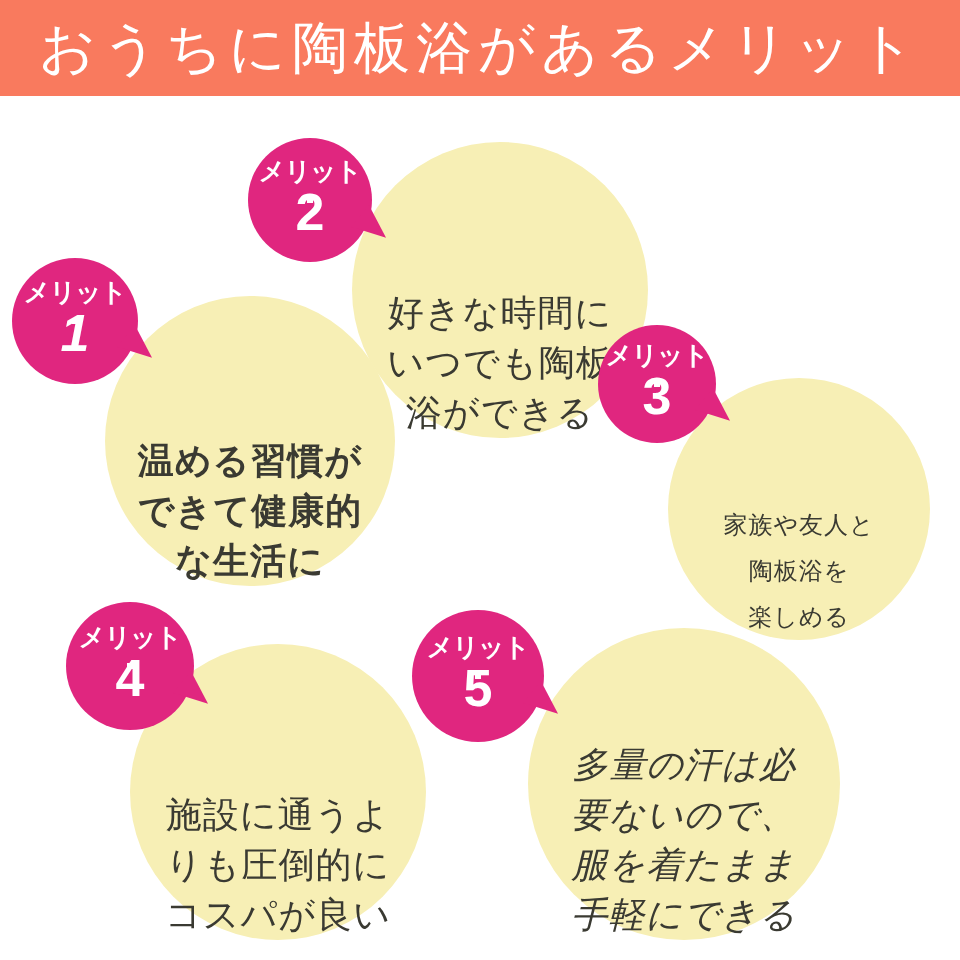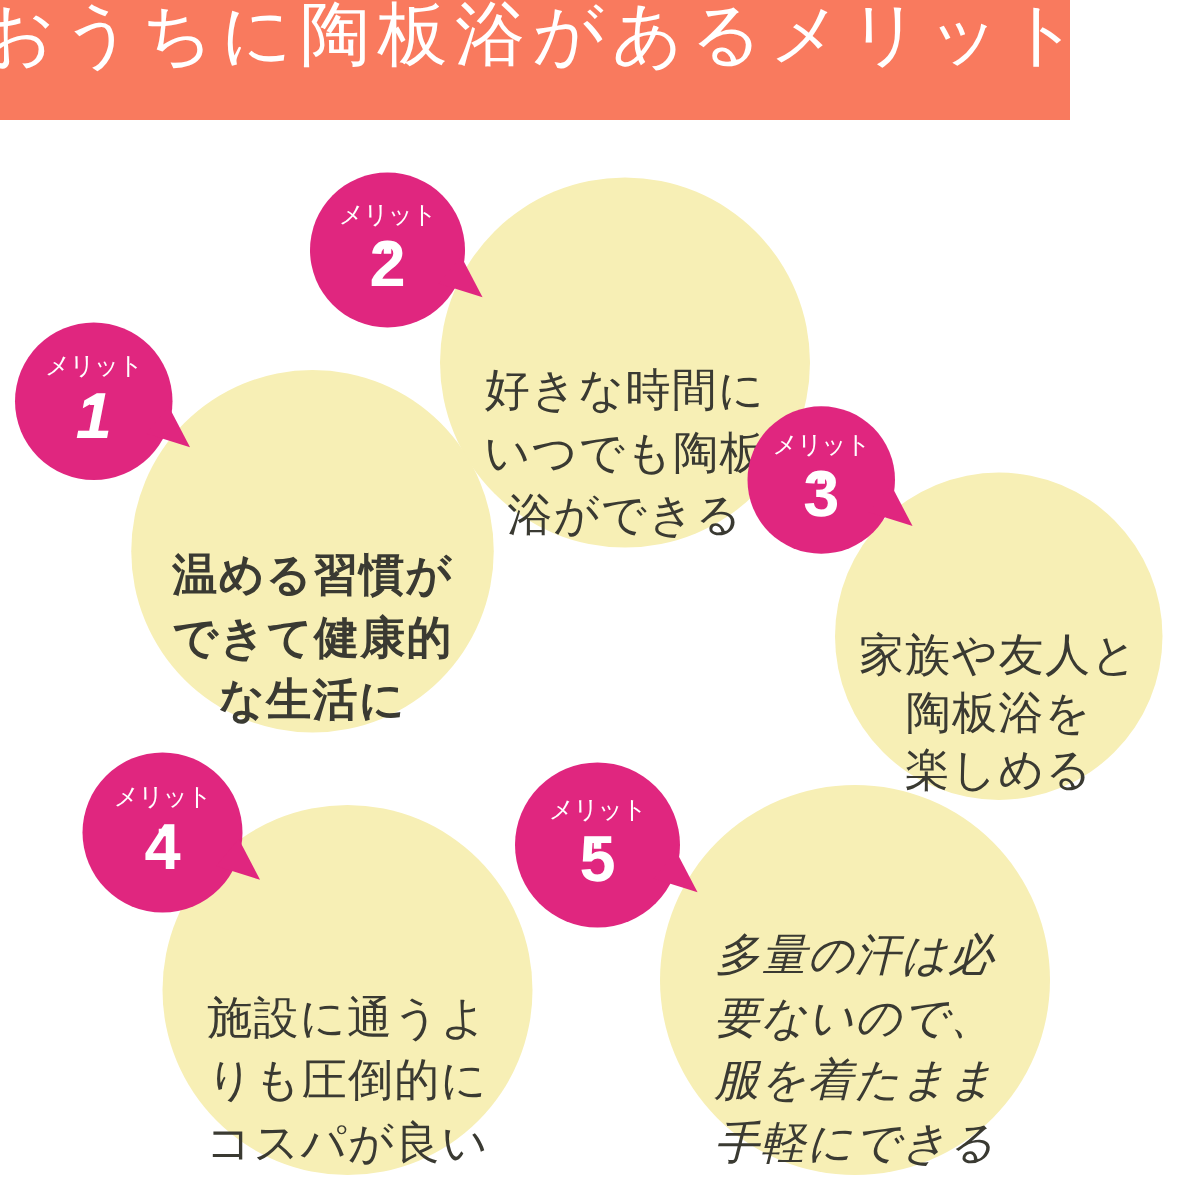--- a/index.html
+++ b/index.html
@@ -1,23 +1,23 @@
 <!DOCTYPE html>
 <html><head>
 <meta charset="utf-8">
 <style>
   html, body { margin: 0; padding: 0; }
   body {
     width: 960px; height: 960px; background: #ffffff; position: relative; overflow: hidden;
     font-family: "DejaVu Sans", sans-serif;
   }
   .header {
-    position: absolute; left: 0; top: 0; width: 856px; height: 96px;
+    position: absolute; left: 0; top: 0; width: 960px; height: 96px;
     background: #F97A5E;
-    display: flex; align-items: flex-start; justify-content: center;
+    display: flex; align-items: center; justify-content: center;
   }
   .header-title {
     color: #ffffff;
     font-family: "DejaVu Serif", "Liberation Serif", serif;
     font-size: 56px; letter-spacing: 6px; line-height: 1;
     white-space: nowrap;
   }
   .circle {
     position: absolute; border-radius: 50%;
     background: #F7EFB5;
@@ -35,21 +35,21 @@
     background: #E0267F;
     color: #ffffff;
     display: flex; flex-direction: column; align-items: center; justify-content: center;
   }
   .badge::after {
     content: ""; position: absolute;
     width: 0; height: 0;
     border-style: solid;
   }
   .badge-label {
-    font-size: 20px; font-weight: normal; line-height: 30px; letter-spacing: -1px;
+    font-size: 26px; font-weight: bold; line-height: 30px; letter-spacing: -1px;
     margin-top: -6px;
   }
   .badge-num {
     font-size: 52px; font-weight: bold; line-height: 52px;
     font-family: "Liberation Sans", sans-serif;
   }
   
   .tail {
     position: absolute; width: 0; height: 0;
     border-left: 14px solid transparent;
@@ -71,21 +71,21 @@
 浴ができる</span>
 </div>
 
 <div class="circle" style="left:105px; top:296px; width:290px; height:290px;">
   <span class="circle-text" style="margin-top:-20px;font-weight:bold;">温める習慣が
 できて健康的
 な生活に</span>
 </div>
 
 <div class="circle" style="left:668px; top:378px; width:262px; height:262px;">
-  <span class="circle-text" style="font-size:36px; line-height:46px; margin-top:-20px;">家族や友人と
+  <span class="circle-text" style="font-size:24px; line-height:46px; margin-top:-20px;">家族や友人と
 陶板浴を
 楽しめる</span>
 </div>
 
 <div class="circle" style="left:130px; top:644px; width:296px; height:296px;">
   <span class="circle-text" style="margin-top:-36px;">施設に通うよ
 りも圧倒的に
 コスパが良い</span>
 </div>
 

